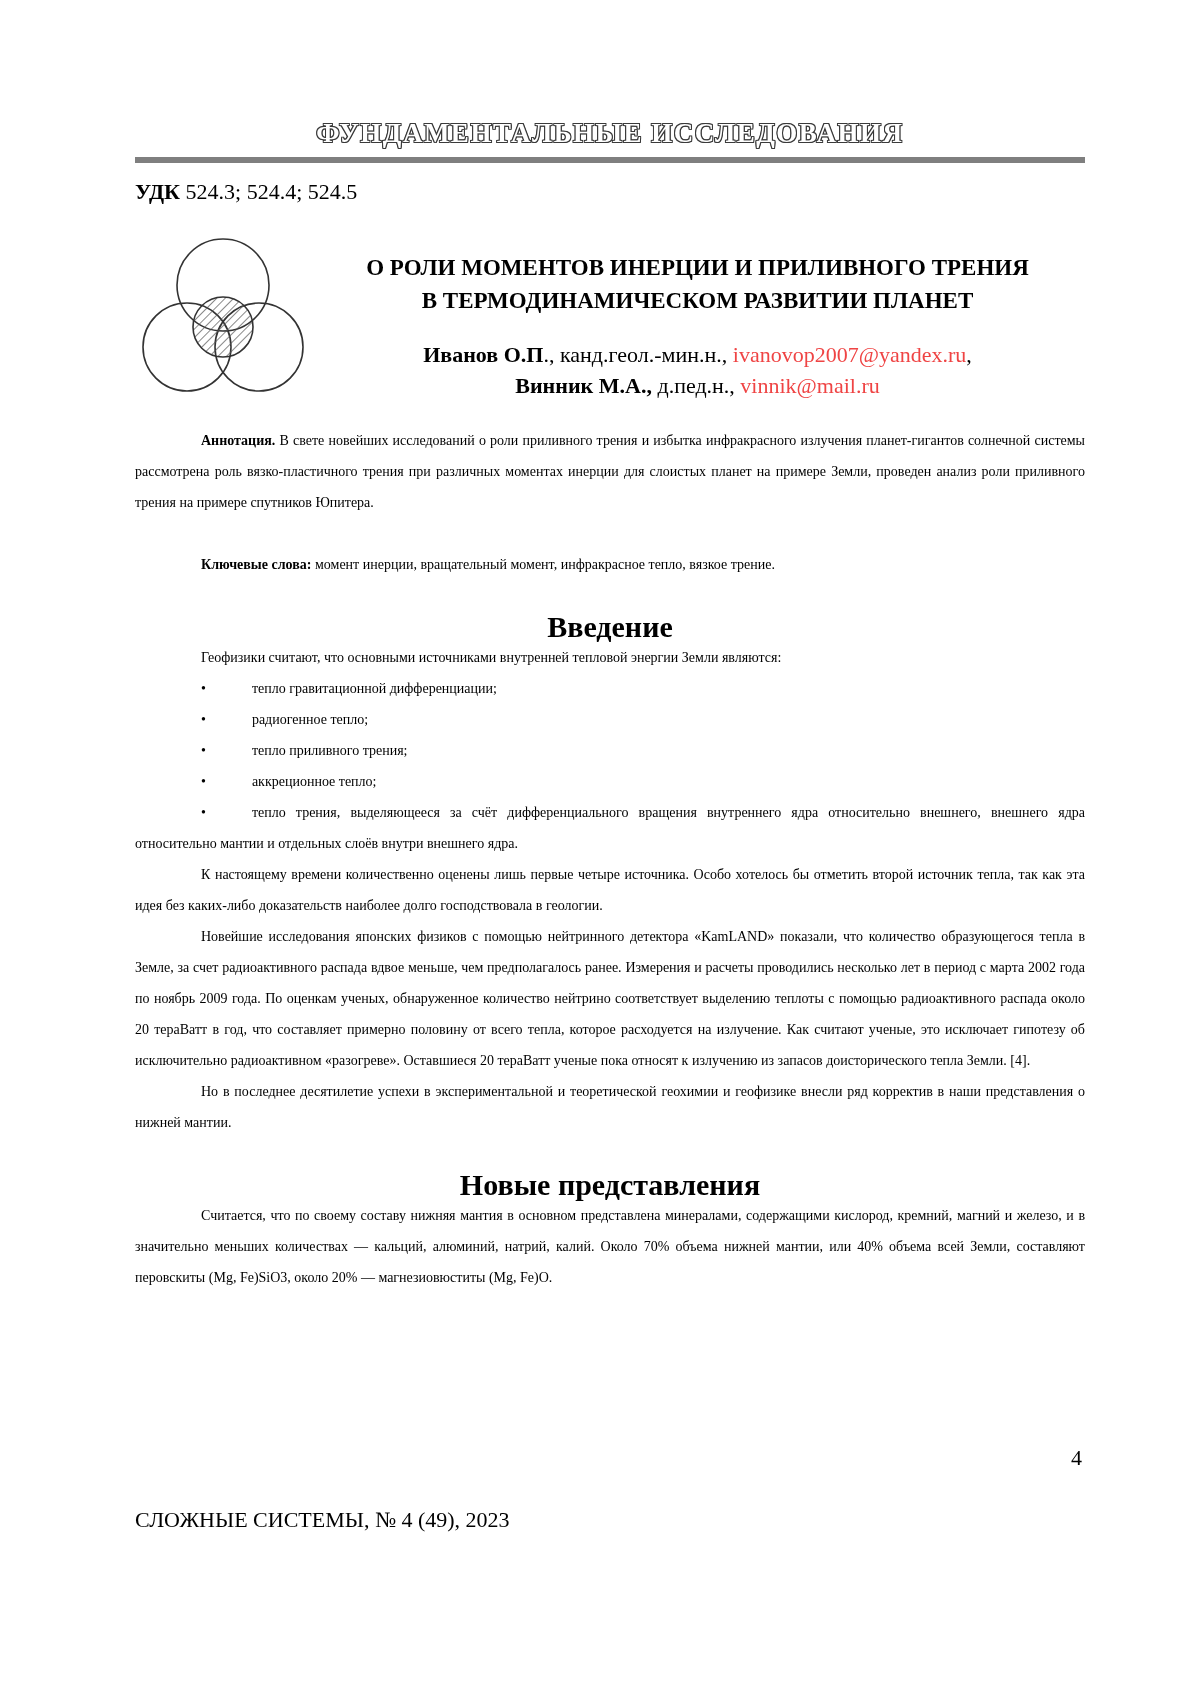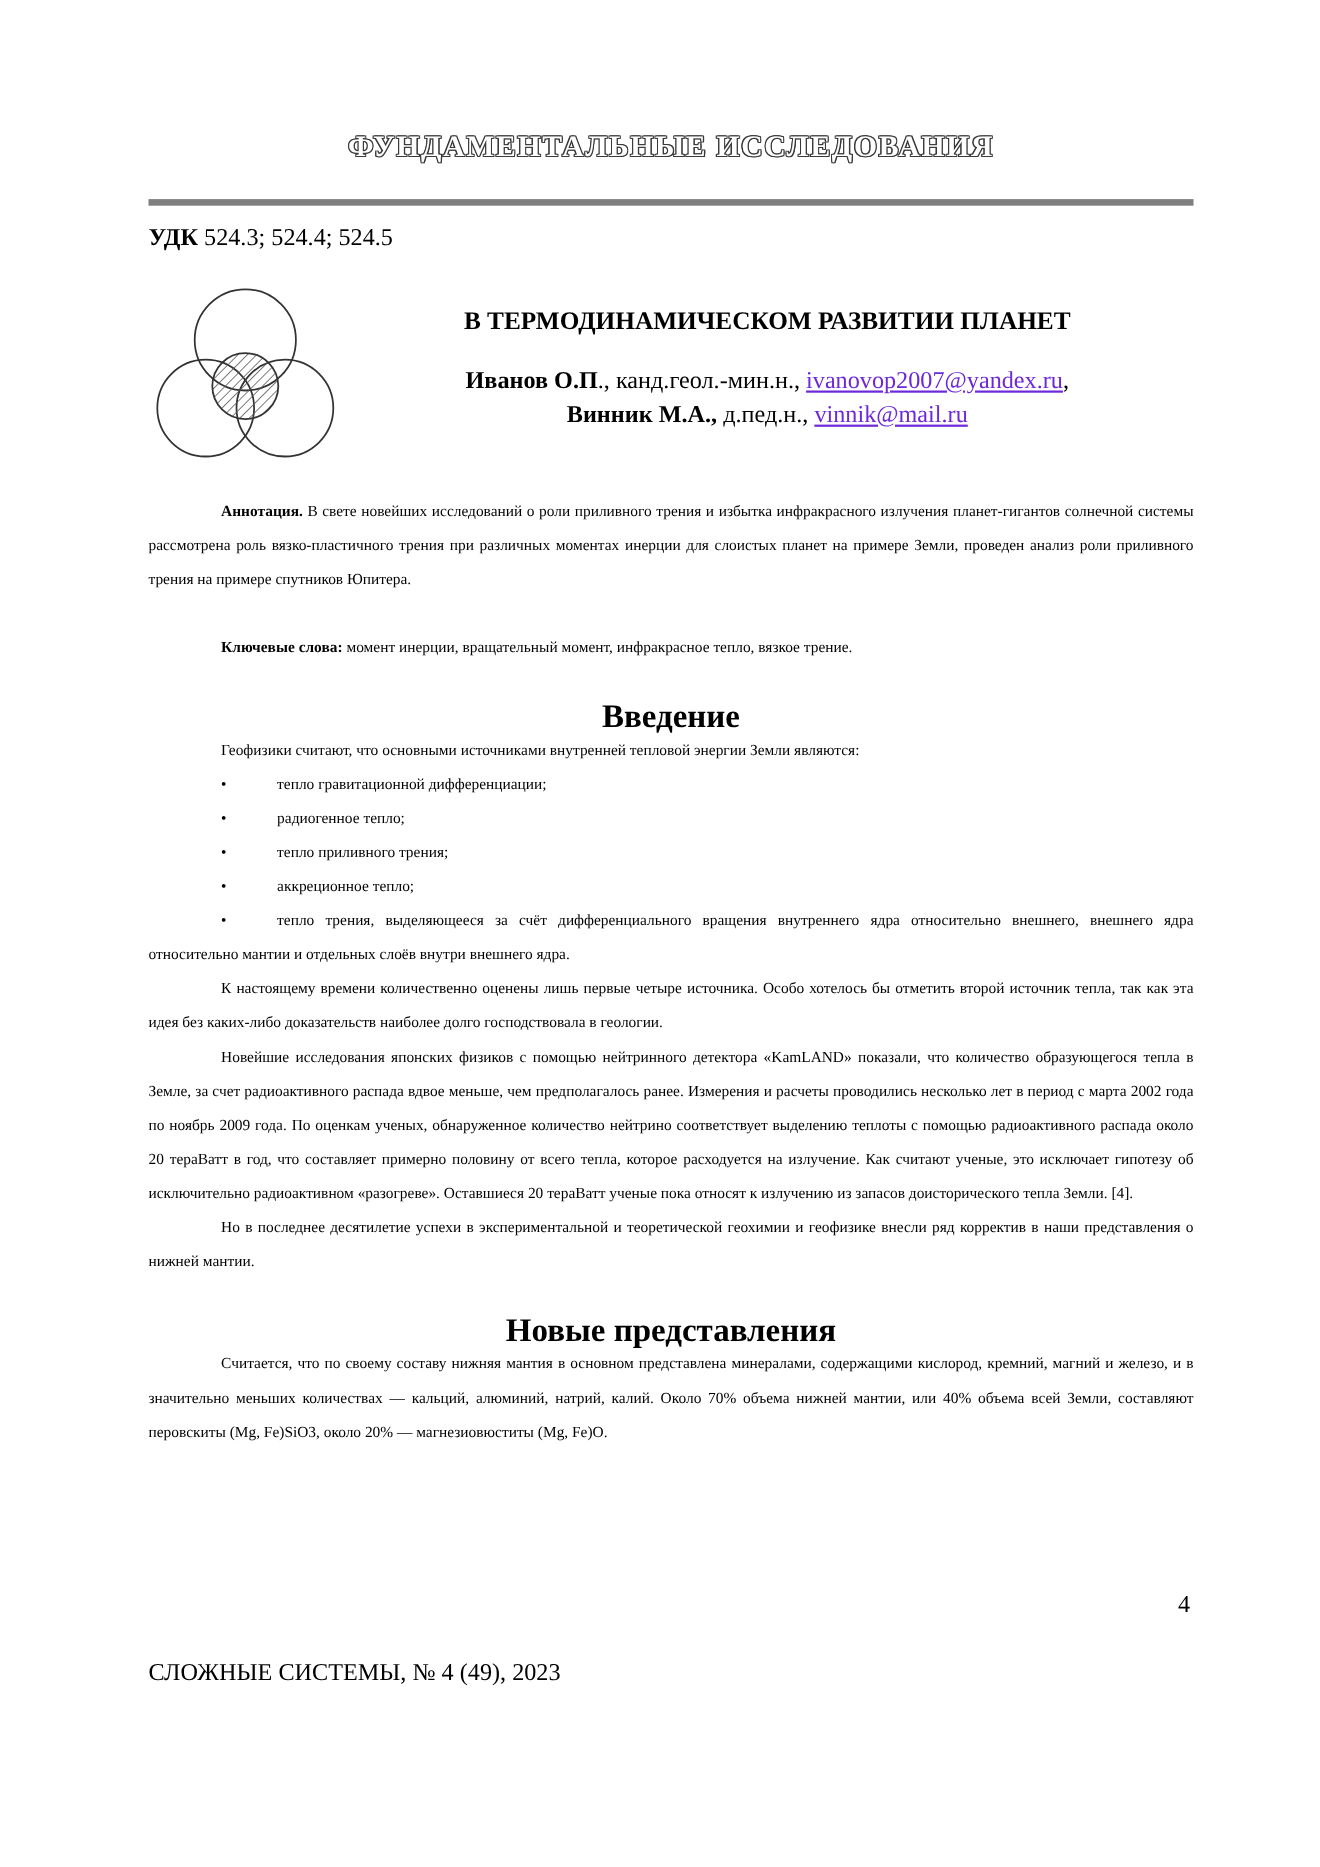--- a/index.html
+++ b/index.html
@@ -21,21 +21,21 @@
     text-align: center;
     font-size: 27px;
     font-weight: bold;
     letter-spacing: 1.5px;
     color: #ffffff;
     text-shadow:
       -1px -1px 0 #3a3a3a, 1px -1px 0 #3a3a3a,
       -1px  1px 0 #3a3a3a, 1px  1px 0 #3a3a3a,
       -1px  0   0 #3a3a3a, 1px  0   0 #3a3a3a,
        0   -1px 0 #3a3a3a, 0    1px 0 #3a3a3a;
-    margin-bottom: 32px;
+    margin-bottom: 8px;
   }
   .header-rule {
     height: 6px;
     background: #7f7f7f;
     margin-bottom: 16px;
   }
   .udc {
     font-size: 22px;
     margin-bottom: 22px;
   }
@@ -60,22 +60,21 @@
     font-size: 23px;
     line-height: 33px;
     margin-bottom: 22px;
   }
   .authors {
     text-align: center;
     font-size: 22px;
     line-height: 31px;
   }
   .email {
-    color: #6d28d9;
-    text-decoration: underline;
+    color: #ef4444;
     cursor: pointer;
   }
   
   .para {
     font-size: 14px;
     line-height: 31px;
     text-align: justify;
   }
   .indent { text-indent: 66px; }
   .gap-above { margin-top: 31px; }
@@ -126,20 +125,21 @@
           </pattern>
         </defs>
         <circle cx="88" cy="50" r="46" fill="none" stroke="#333" stroke-width="1.6"></circle>
         <circle cx="52" cy="112" r="44" fill="none" stroke="#333" stroke-width="1.6"></circle>
         <circle cx="124" cy="112" r="44" fill="none" stroke="#333" stroke-width="1.6"></circle>
         <circle cx="88" cy="92" r="30" fill="url(#hatch)" stroke="#333" stroke-width="1.6"></circle>
       </svg>
     </div>
     <div class="title-col">
       <div class="article-title">
+        <div>О РОЛИ МОМЕНТОВ ИНЕРЦИИ И ПРИЛИВНОГО ТРЕНИЯ</div>
         <div>В ТЕРМОДИНАМИЧЕСКОМ РАЗВИТИИ ПЛАНЕТ</div>
       </div>
       <div class="authors">
         <div class="author-line">
           <span class="bold">Иванов О.П</span><span>., канд.геол.-мин.н., </span><a class="email">ivanovop2007@yandex.ru</a><span>,</span>
         </div>
         <div class="author-line">
           <span class="bold">Винник М.А.,</span><span> д.пед.н., </span><a class="email">vinnik@mail.ru</a><span></span>
         </div>
       </div>

